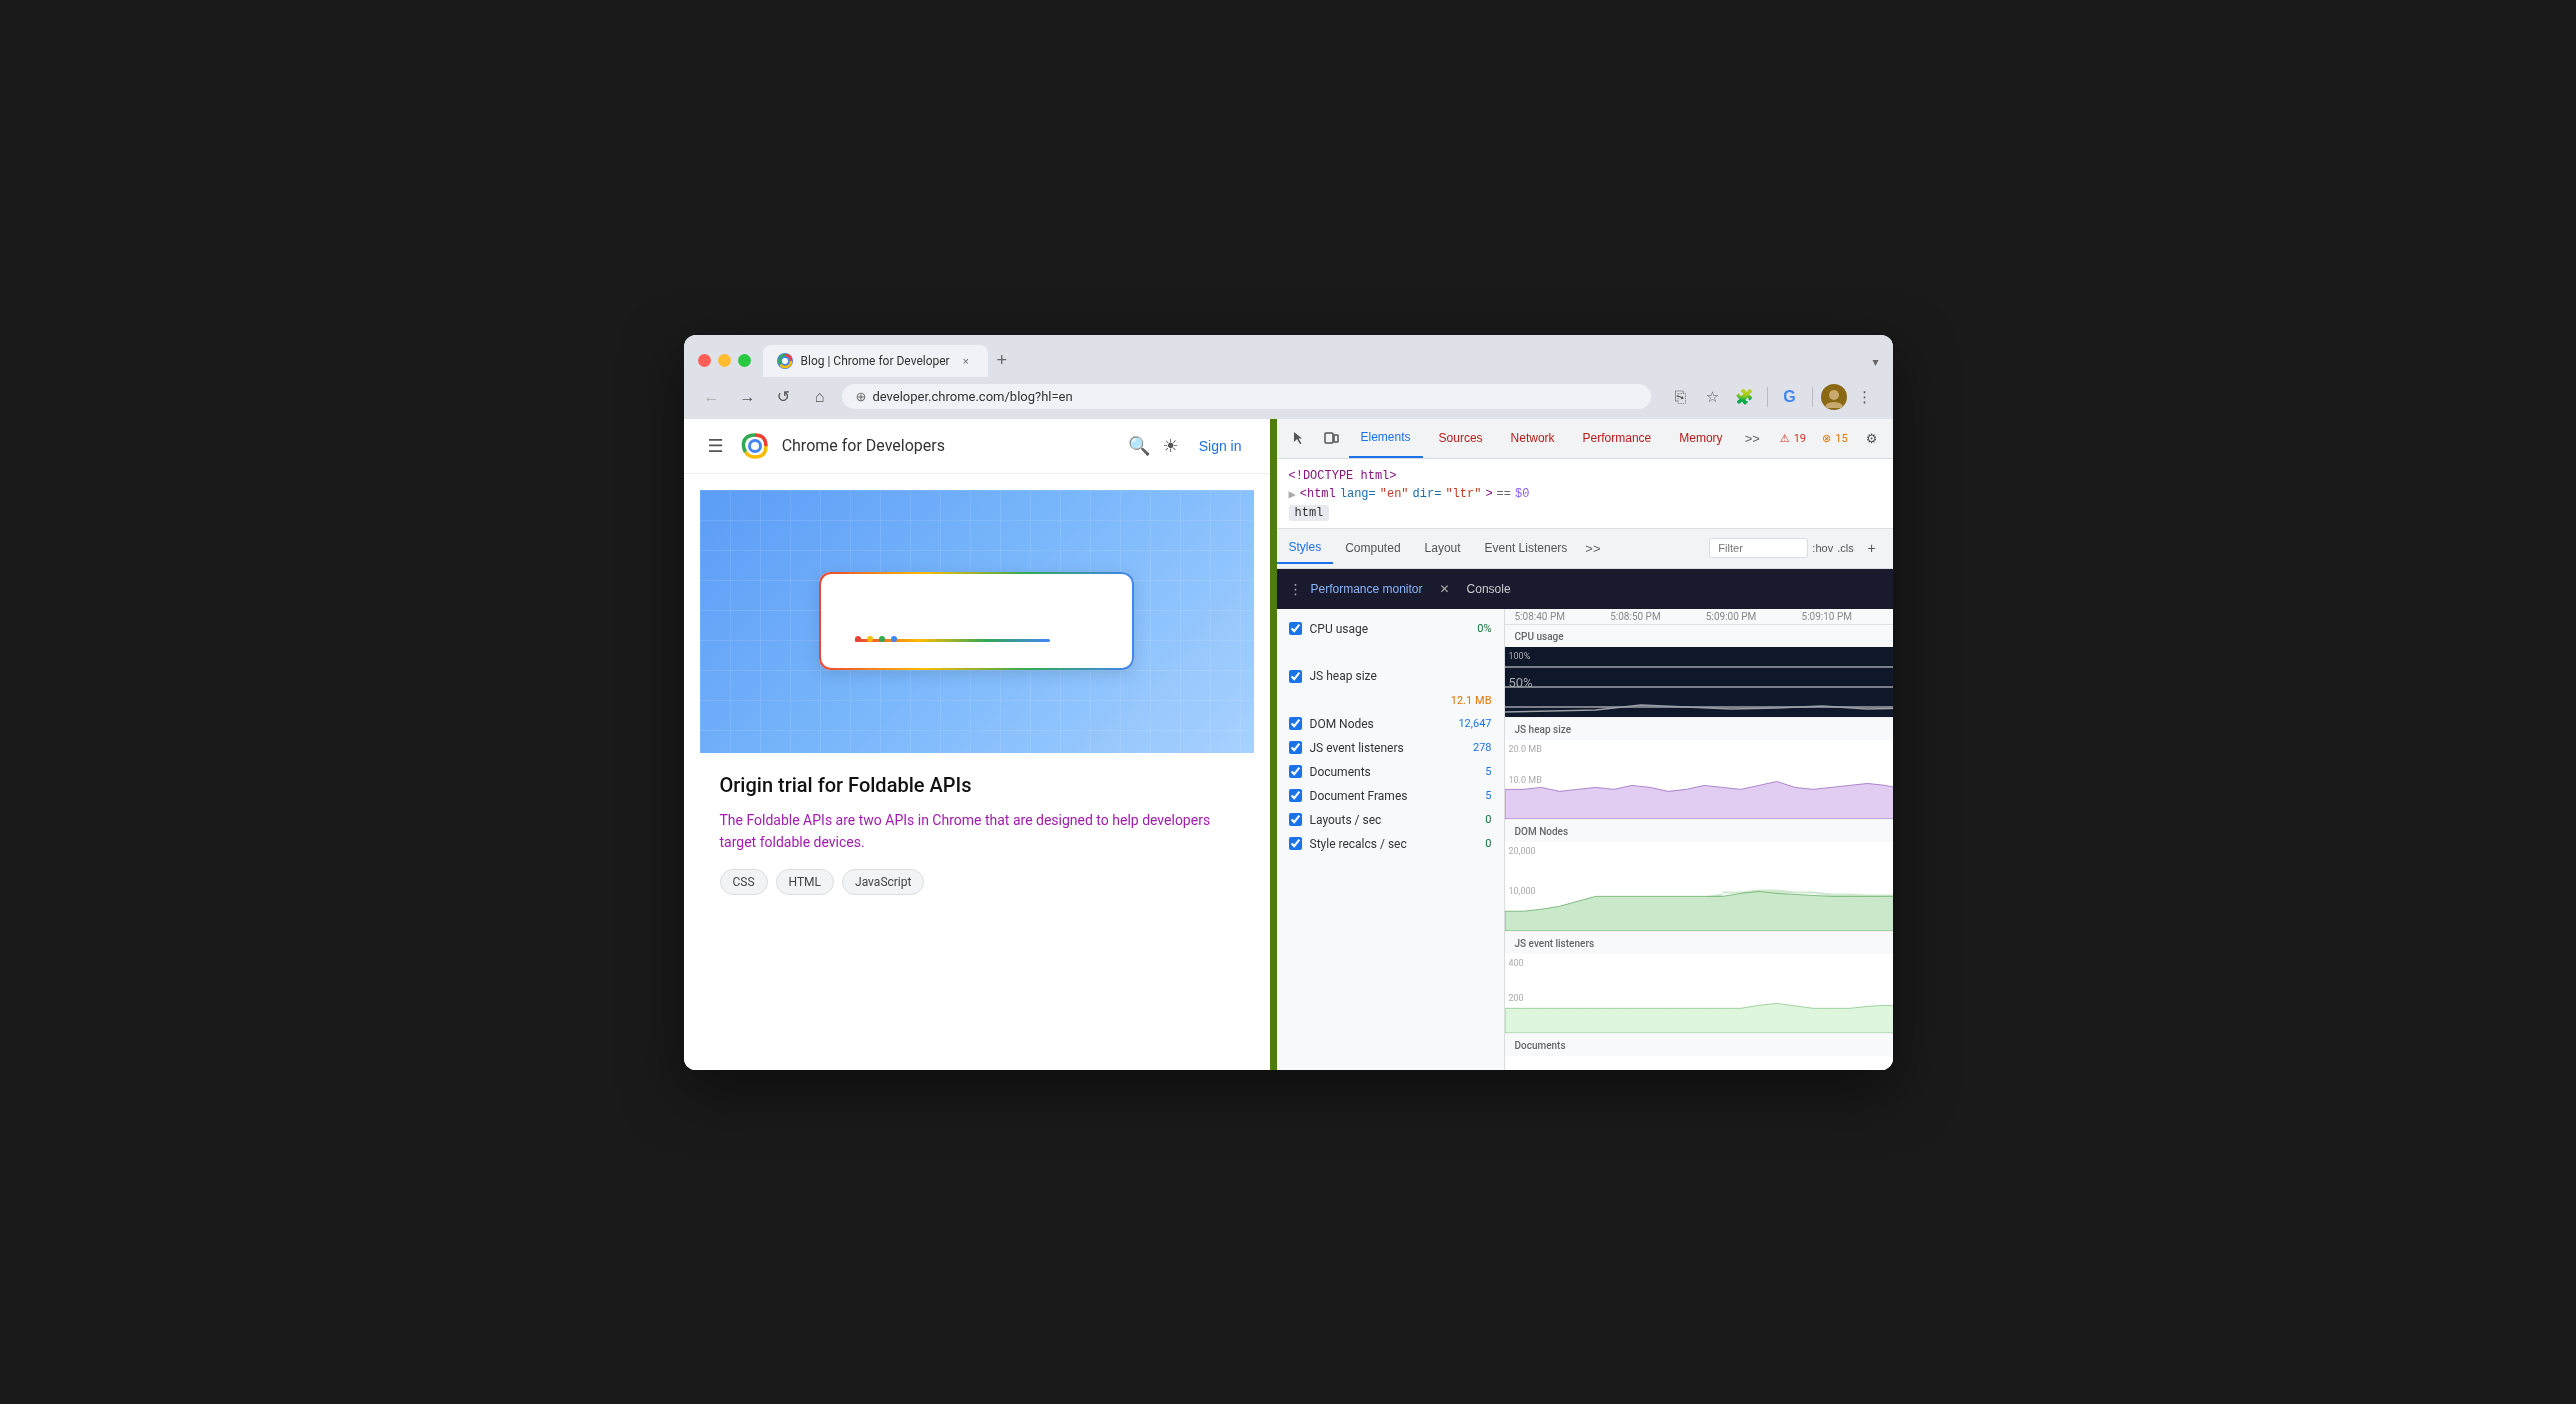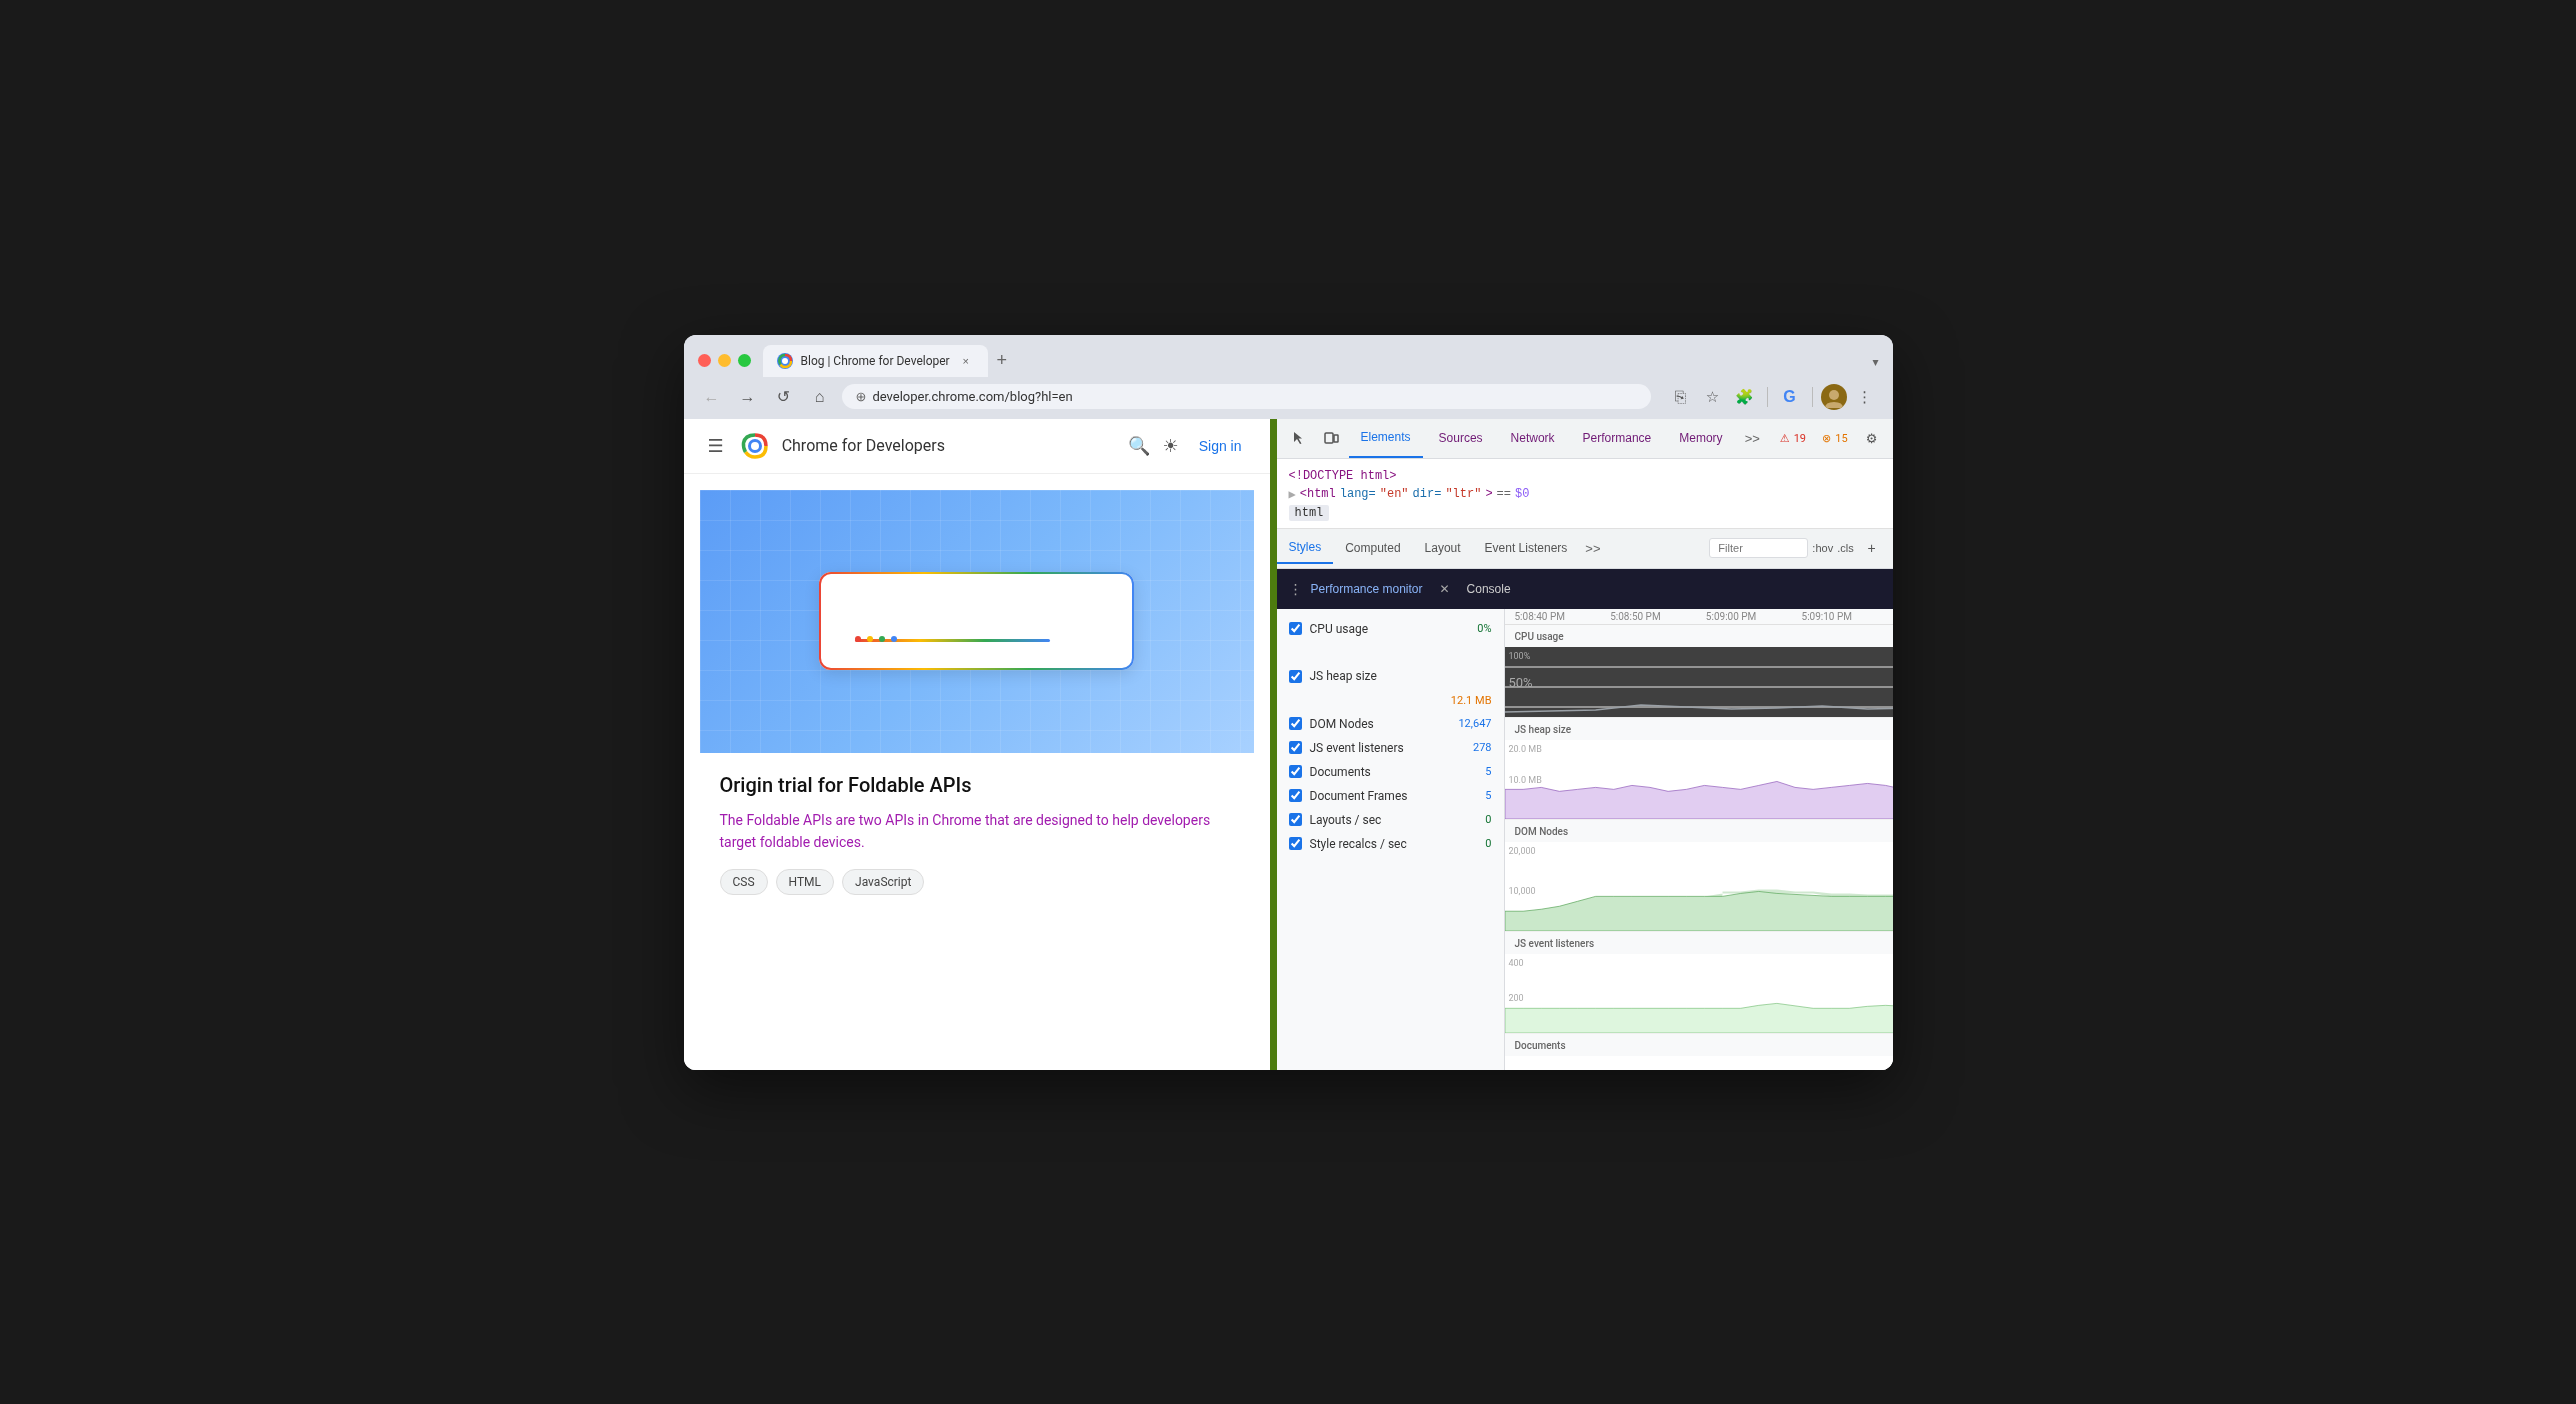--- a/index.html
+++ b/index.html
@@ -403,21 +403,21 @@
       background: none;
       cursor: pointer;
       border-radius: 4px;
       color: #555;
       font-size: 13px;
     }
 
     .devtools-tab {
       padding: 8px 12px;
       font-size: 12px;
-      color: #701a75;
+      color: #b91c1c;
       cursor: pointer;
       border: none;
       background: none;
       white-space: nowrap;
       height: 40px;
       display: flex;
       align-items: center;
     }
 
     .devtools-tab.active {
@@ -899,21 +899,21 @@
               <span class="time-label">5:08:50 PM</span>
               <span class="time-label">5:09:00 PM</span>
               <span class="time-label">5:09:10 PM</span>
               <span class="time-label">5:09:20 PM</span>
             </div>
 
             <div class="chart-section">
               <div style="padding:4px 10px;background:#f8f9fa;">
                 <span class="chart-label">CPU usage</span>
               </div>
-              <div style="position:relative;height:70px;background:#404040;">
+              <div style="position:relative;height:70px;background:#0f172a;">
                 <div style="position:absolute;left:4px;top:4px;font-size:9px;color:#aaa;">100%</div>
                 <div style="position:absolute;left:4px;top:50%;font-size:13px;color:#aaa;transform:translateY(-50%);">50%</div>
                 
                 <svg width="100%" height="100%" viewBox="0 0 500 70" preserveAspectRatio="none">
                   <line x1="0" y1="20" x2="500" y2="20" stroke="#f0f0f0" stroke-width="1"></line>
                   <line x1="0" y1="40" x2="500" y2="40" stroke="#f0f0f0" stroke-width="1"></line>
                   <line x1="0" y1="60" x2="500" y2="60" stroke="#f0f0f0" stroke-width="1"></line>
 
                   <polyline points="0,65 50,64 100,63 150,58 200,60 250,62 300,61 350,59 400,62 450,61 500,63" fill="none" stroke="#9aa0a6" stroke-width="1.5"></polyline>
                 </svg>

